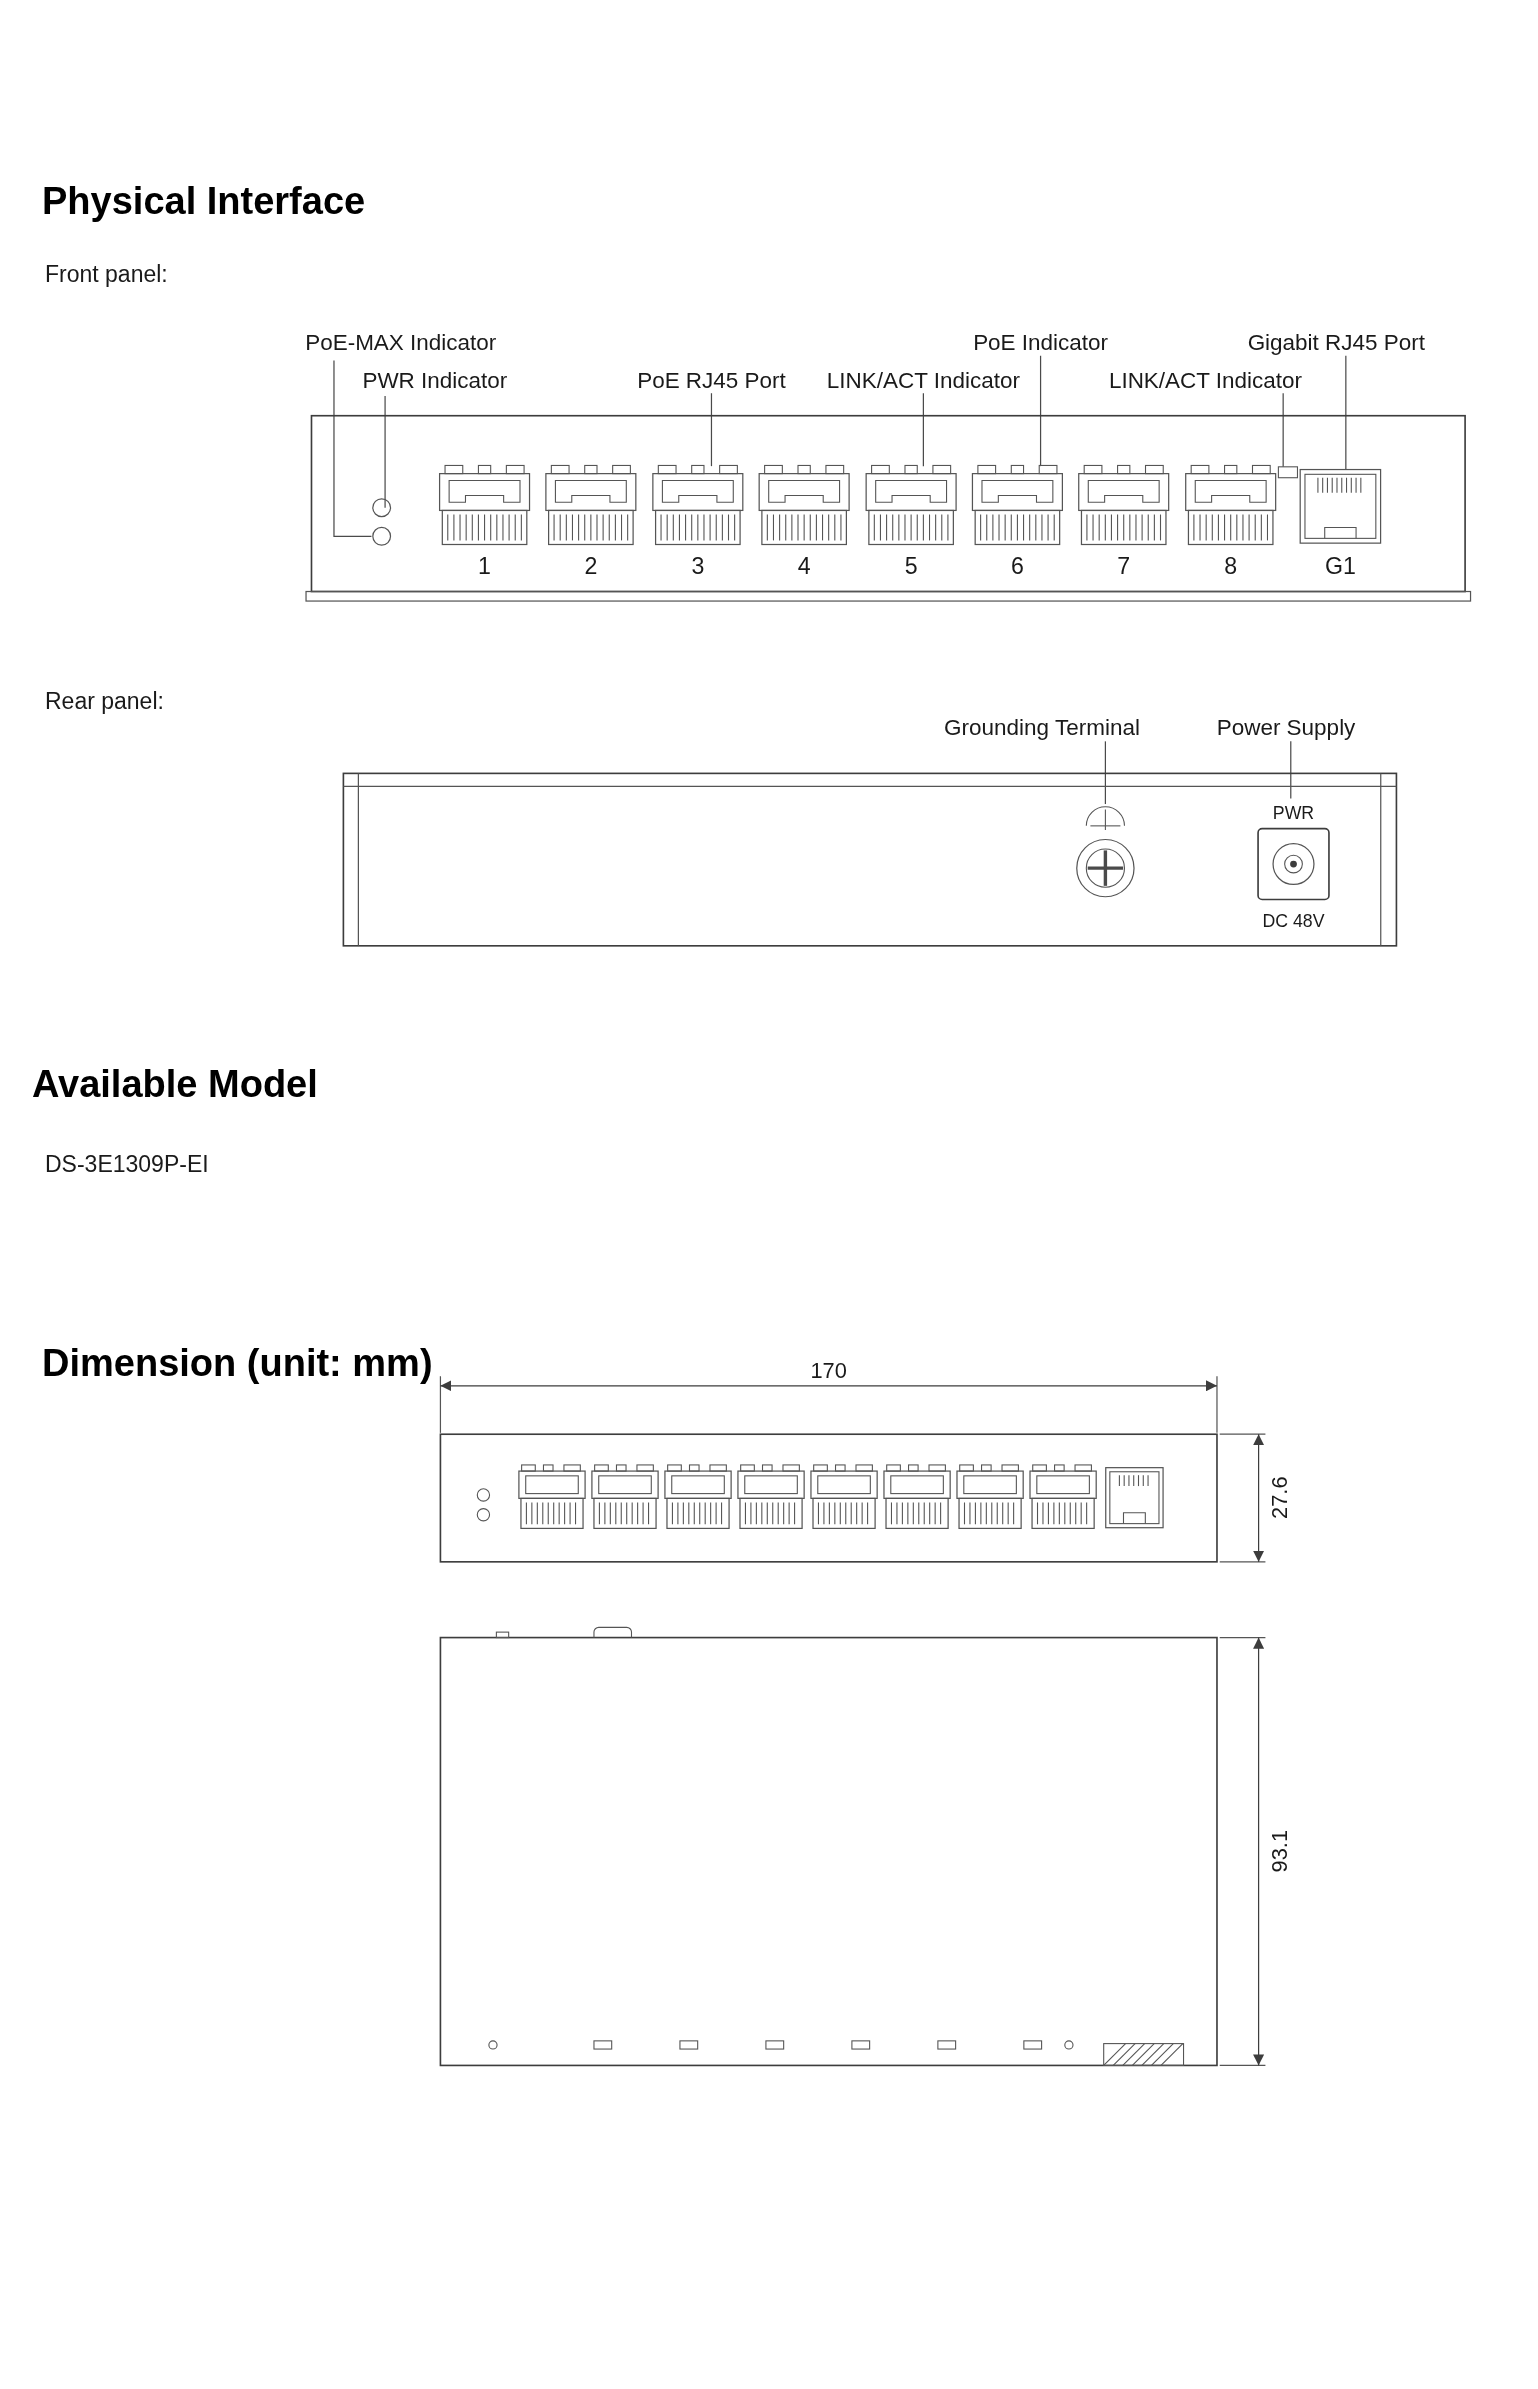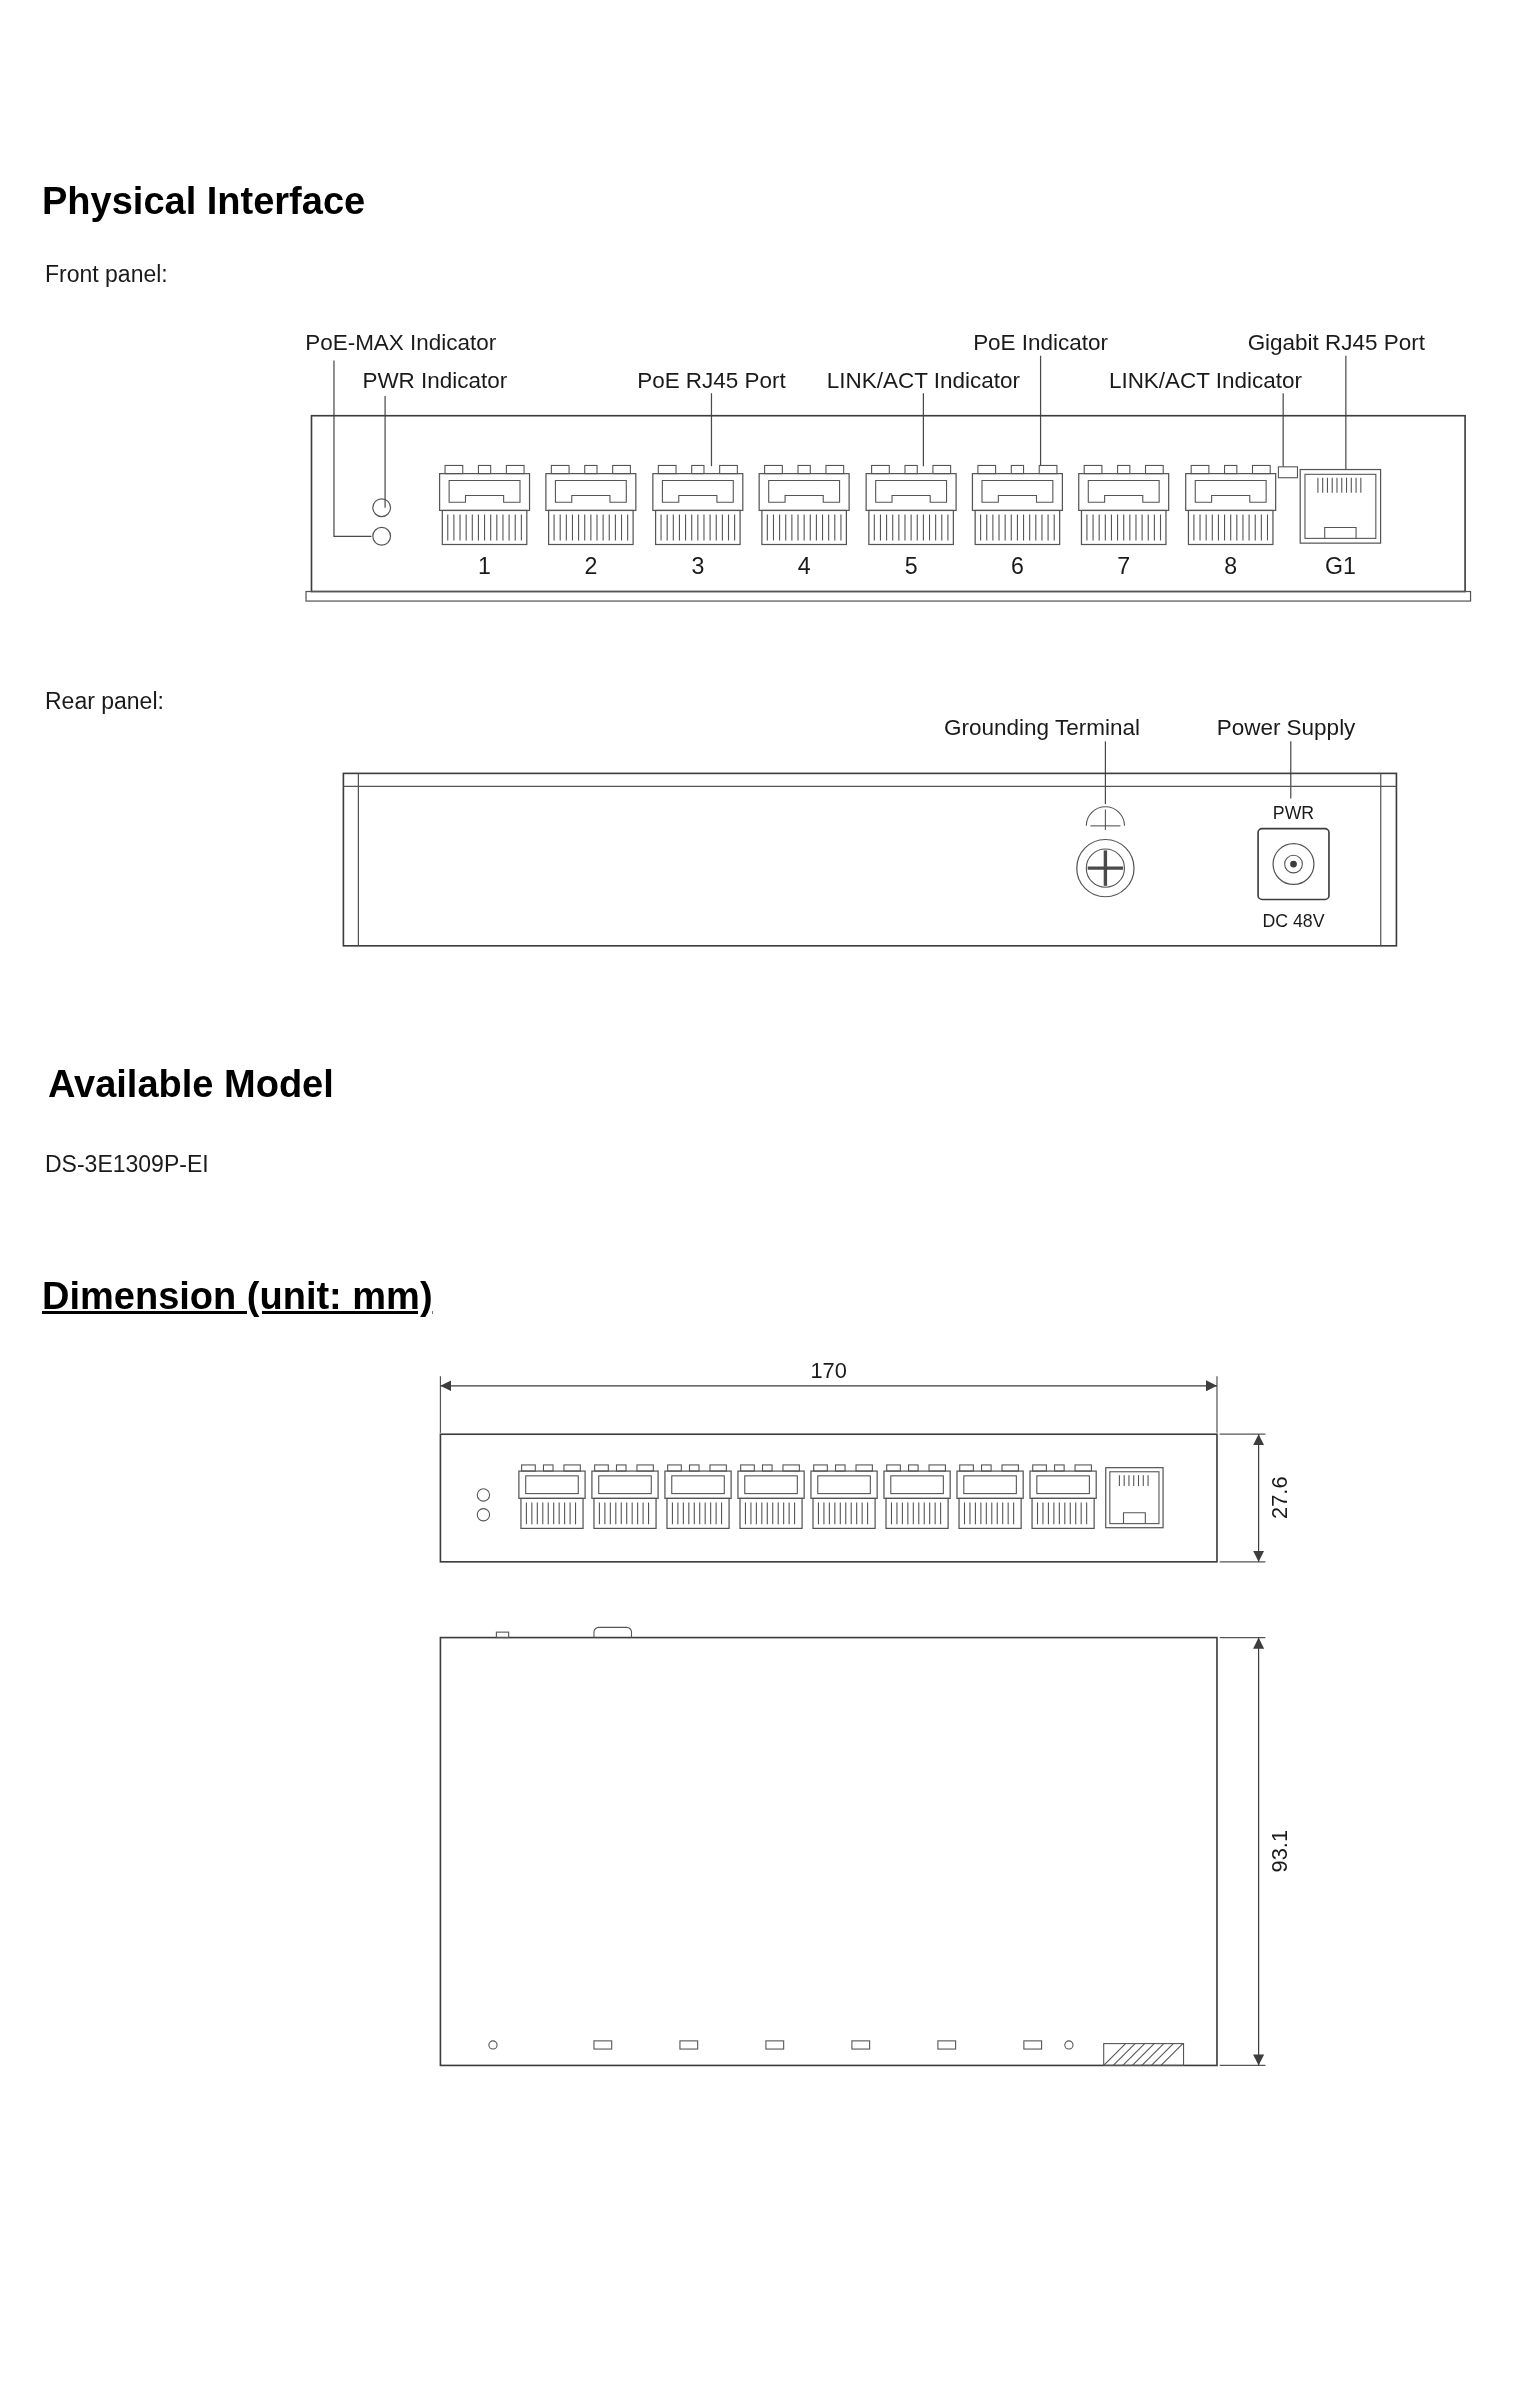--- a/index.html
+++ b/index.html
@@ -26,23 +26,23 @@
   .leader{stroke:#4a4a4a;stroke-width:1.8;fill:none;}
   .detail{stroke:#555;stroke-width:1.6;fill:none;}
   .dimline{stroke:#3d3d3d;stroke-width:1.8;fill:none;}
 </style>
 </head>
 <body>
 
 <div class="h1" style="left:42px;top:180px;">Physical Interface</div>
 <div class="body-text" style="left:45px;top:261px;text-align:right;">Front panel:</div>
 <div class="body-text" style="left:45px;top:648px;margin-top:40px;">Rear panel:</div>
-<div class="h1" style="left:48px;top:1063px;">Available Model</div>
+<div class="h1" style="left:32px;top:1063px;">Available Model</div>
 <div class="body-text" style="left:45px;top:1145px;margin-top:6px;">DS-3E1309P-EI</div>
-<div class="h1" style="left:42px;top:1275px;text-decoration:underline;">Dimension (unit: mm)</div>
+<div class="h1" style="left:42px;top:1342px;">Dimension (unit: mm)</div>
 
 <svg style="left:89px;top:321px;" width="1433" height="293" viewBox="0 0 2100 430" xmlns="http://www.w3.org/2000/svg" xmlns:xlink="http://www.w3.org/1999/xlink">
   <defs>
     <g id="poePort">
       <rect x="8" y="0" width="26" height="12" class="detail"></rect>
       <rect x="57" y="0" width="18" height="12" class="detail"></rect>
       <rect x="98" y="0" width="26" height="12" class="detail"></rect>
       <rect x="0" y="12" width="132" height="54" class="ln-thin"></rect>
       <path d="M14,22 h104 v32 h-24 v-10 h-56 v10 h-24 z" class="detail"></path>
       <rect x="4" y="66" width="124" height="50" class="ln-thin"></rect>

